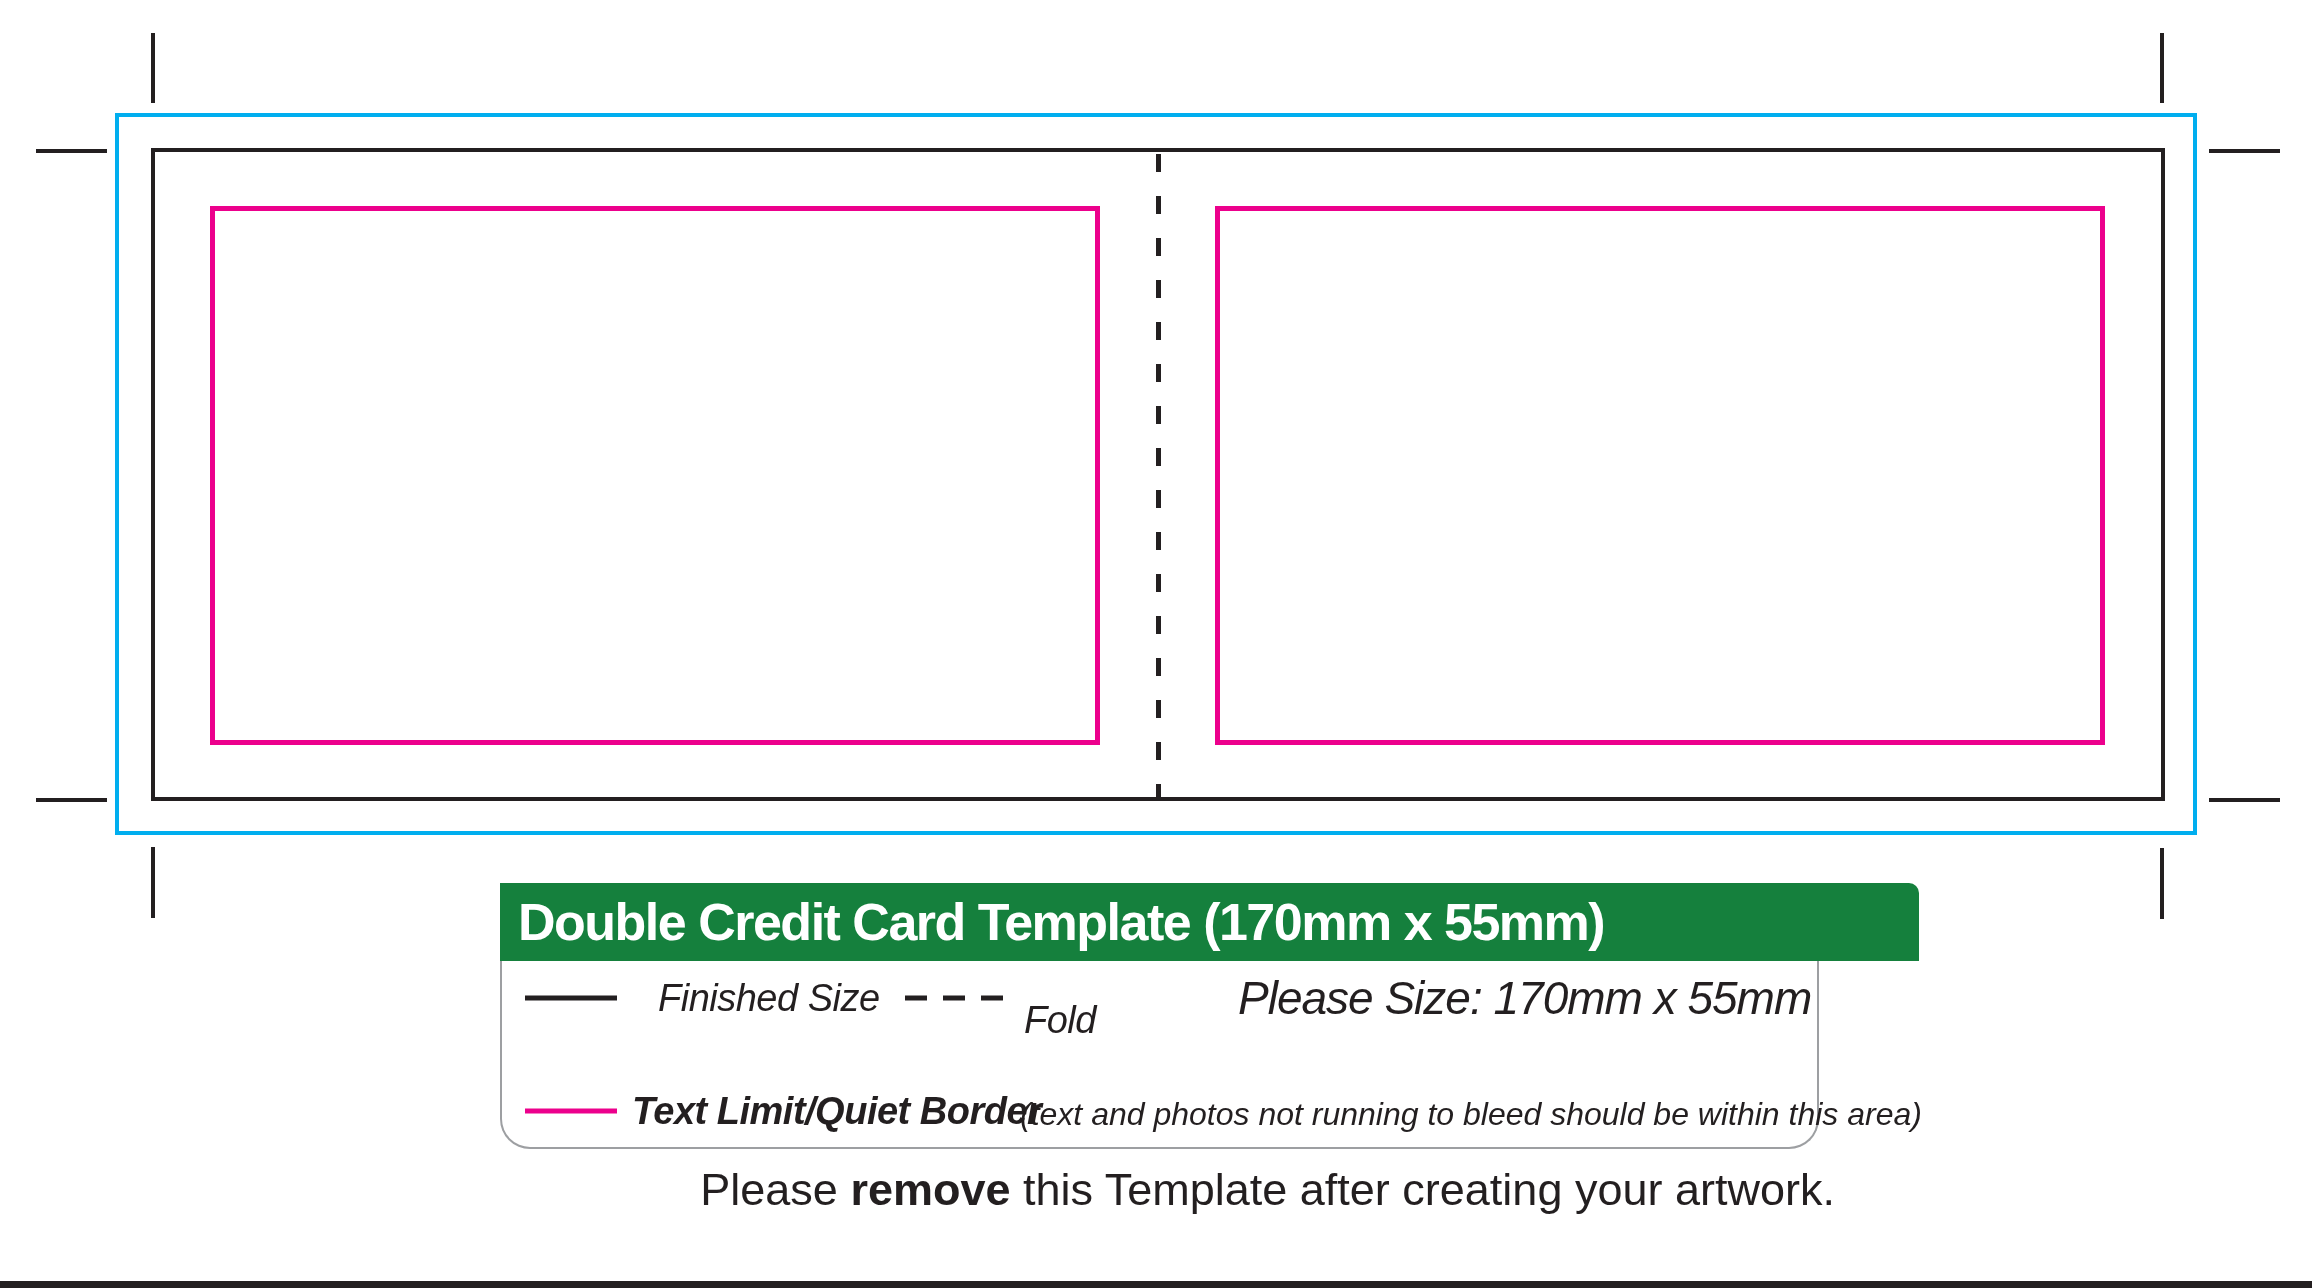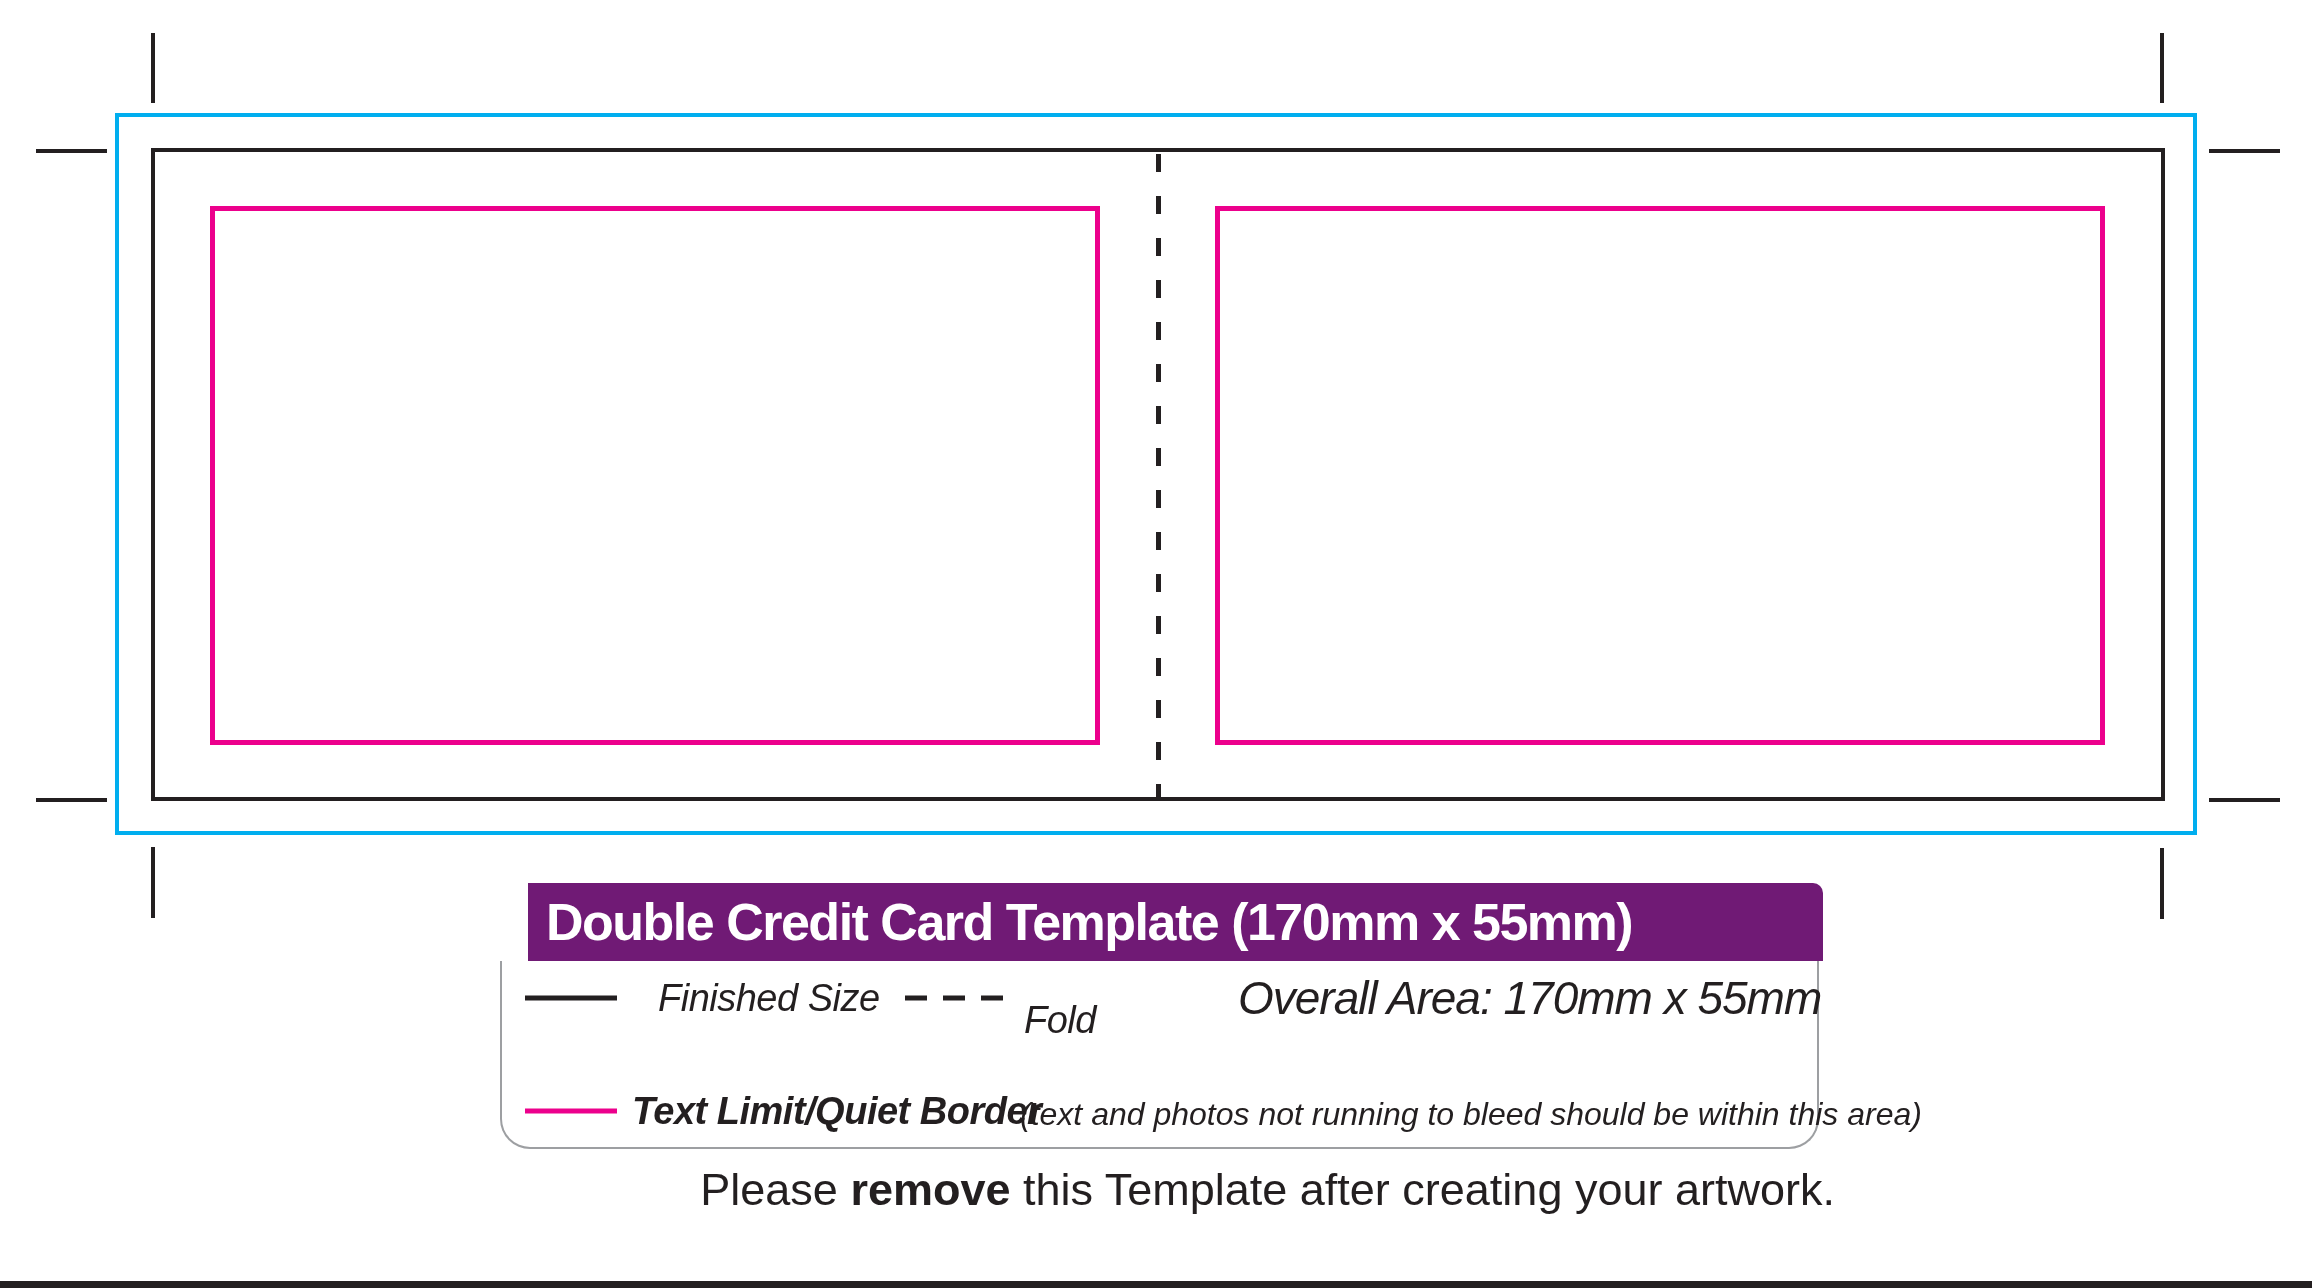--- a/index.html
+++ b/index.html
@@ -36,23 +36,23 @@
   .quiet-right { left:1215px; }
 
   .fold-line {
     position:absolute; left:1156px; top:154px;
     width:5px; height:643px;
     background:repeating-linear-gradient(to bottom, #231F20 0 18px, transparent 18px 42px);
   }
 
   
   .legend-header {
-    position:absolute; left:528px; top:883px;
-    width:1295px; height:78px;
-    background:#701a75;
+    position:absolute; left:500px; top:883px;
+    width:1419px; height:78px;
+    background:#15803d;
     border-top-right-radius:10px;
     box-sizing:border-box;
   }
   .legend-title {
     position:absolute; left:18px; top:0;
     line-height:78px;
     font-size:52px; font-weight:bold;
     letter-spacing:-1.5px;
     color:#ffffff; white-space:nowrap;
   }
@@ -127,21 +127,21 @@
     <div class="legend-title">Double Credit Card Template (170mm x 55mm)</div>
   </div>
 
   <div class="legend-body"></div>
 
   <div class="legend-row r1">
     <div class="swatch swatch-finished"></div>
     <div class="legend-label lbl-finished">Finished Size</div>
     <div class="swatch-fold"></div>
     <div class="legend-label lbl-fold">Fold</div>
-    <div class="legend-label lbl-overall">Overall Area: 170mm x 55mm</div>
+    <div class="legend-label lbl-overall">Please Size: 170mm x 55mm</div>
   </div>
 
 
   <div class="legend-row r3">
     <div class="swatch swatch-quiet"></div>
     <div class="legend-label lbl-quiet">Text Limit/Quiet Border</div>
     <div class="legend-label lbl-quiet-note">(text and photos not running to bleed should be within this area)</div>
   </div>
 
   <div class="footer-note">

